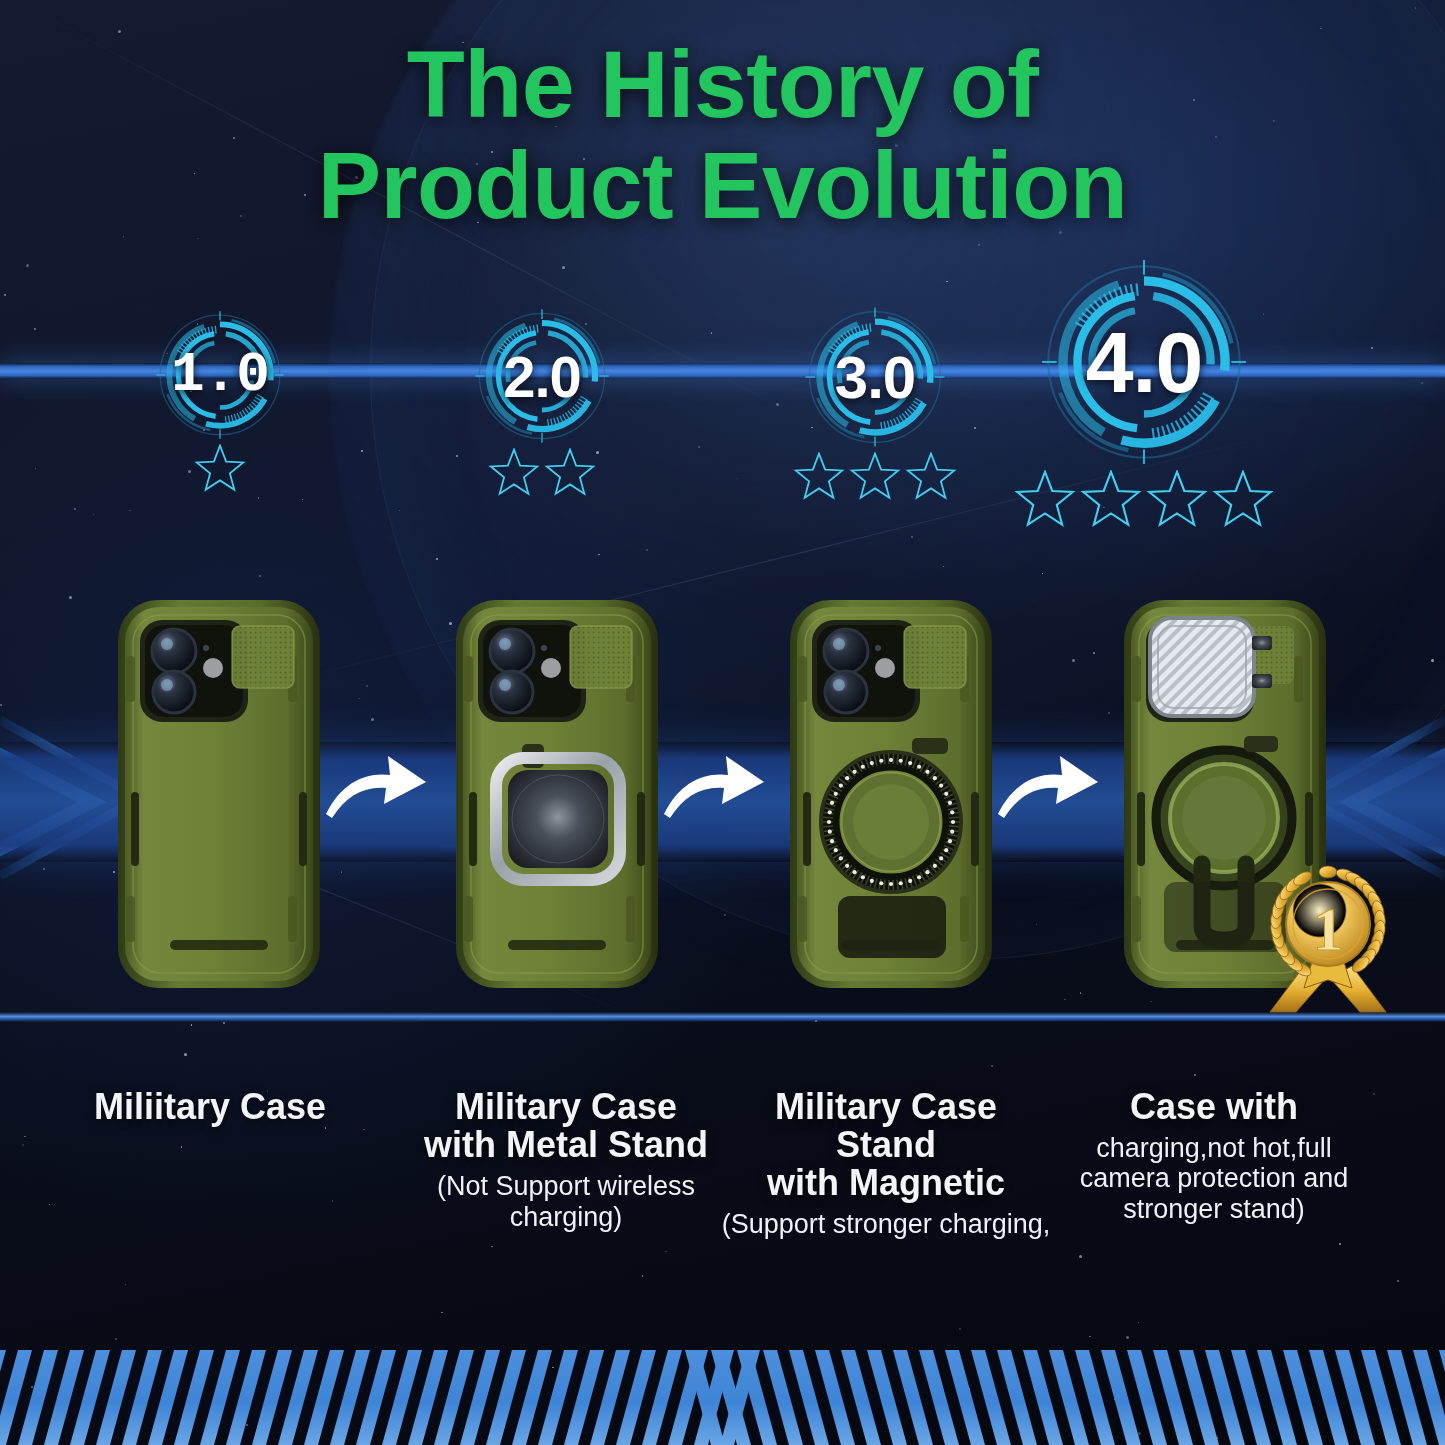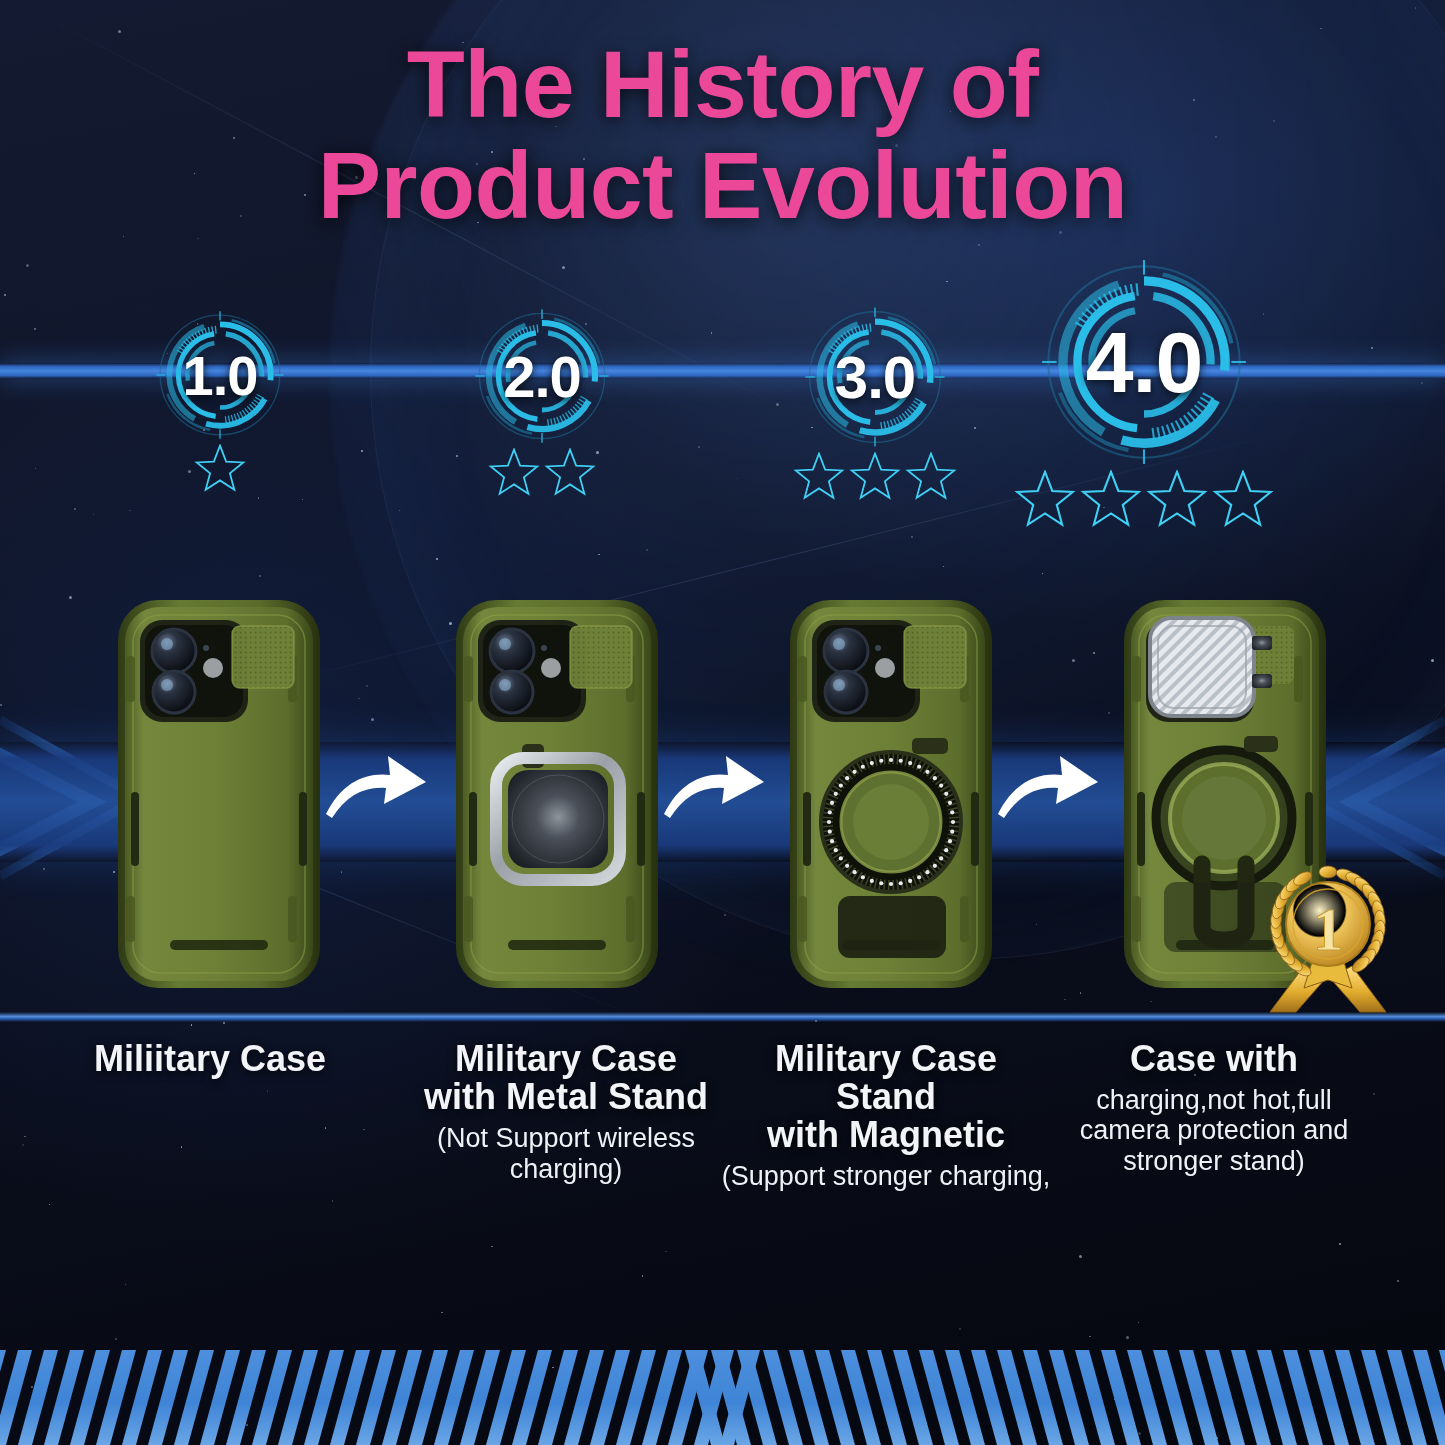--- a/index.html
+++ b/index.html
@@ -45,21 +45,21 @@
   }
 
   
   .techwing{ position:absolute; top:690px; width:330px; height:330px; opacity:.95; }
   .techwing.l{ left:-58px; }
   .techwing.r{ right:-58px; transform:scaleX(-1); }
 
   
   #headline{
     position:absolute; left:0; right:0; top:34px;
-    text-align:center; color:#ec4899; z-index:6;
+    text-align:center; color:#22c55e; z-index:6;
     text-shadow:0 3px 18px rgba(0,0,0,.75);
   }
   #headline .l1{ font-size:95px; font-weight:700; line-height:1.06; letter-spacing:-.5px; }
   #headline .l2{ font-size:95px; font-weight:700; line-height:1.06; letter-spacing:-.5px; }
 
   
   .hband{
     position:absolute; left:0; right:0; z-index:3;
     background:linear-gradient(180deg,rgba(40,86,170,0) 0%, #2f6bc8 22%, #4a8ce8 50%, #2f6bc8 78%, rgba(40,86,170,0) 100%);
     box-shadow:0 0 26px rgba(70,140,230,.45);
@@ -86,21 +86,21 @@
     background:linear-gradient(180deg,rgba(60,120,215,0),#5a9af0 45%,#2a5fb4 70%,rgba(30,60,120,0));
     filter:blur(.5px); opacity:.9;
   }
 
   #products{ position:absolute; left:0; right:0; top:596px; height:420px; z-index:5; }
   .phone-slot{ position:absolute; top:0; width:210px; height:396px; }
   .arrow{ position:absolute; top:742px; width:112px; height:86px; z-index:6; }
 
   
   #captions{ position:absolute; left:0; right:0; top:1040px; height:300px; z-index:6; color:#f2f4f8; }
-  .cap{ position:absolute; text-align:center; }
+  .cap{ position:absolute; text-align:center;margin-top:48px; }
   .cap .t{ font-size:36px; font-weight:700; line-height:1.06; text-shadow:0 2px 10px rgba(0,0,0,.8); }
   .cap .s{ font-size:27px; font-weight:400; line-height:1.12; margin-top:7px; color:#eef1f6; }
 
   
   #bottomband{ position:absolute; left:0; right:0; bottom:0; height:113px; z-index:7; overflow:hidden; }
 
   #medal{ position:absolute; left:1252px; top:862px; width:152px; height:156px; z-index:8; }
 </style>
 </head>
 <body>
@@ -347,21 +347,21 @@
             <line x1="126.23507416586074" y1="158.37568743502544" x2="131.15415057195963" y2="169.32112882909271" stroke="#29bde8" stroke-width="2"></line>
             <line x1="121.8892891728429" y1="160.1403277302981" x2="125.99353089275093" y2="171.416639179729" stroke="#29bde8" stroke-width="2"></line>
             <line x1="117.42593581059687" y1="161.58195158587424" x2="120.69329877508378" y2="173.12856750822564" stroke="#29bde8" stroke-width="2"></line>
             <line x1="112.86898695334186" y1="162.69281597435798" x2="115.28192200709346" y2="174.44771896955012" stroke="#29bde8" stroke-width="2"></line>
             <line x1="108.24291818096415" y1="163.46695439251778" x2="109.78846533989494" y2="175.36700834111485" stroke="#29bde8" stroke-width="2"></line>
           </g>
           <line x1="100" y1="2" x2="100" y2="16" stroke="#29bde8" stroke-width="2" opacity="0.9"></line>
           <line x1="100" y1="184" x2="100" y2="198" stroke="#29bde8" stroke-width="2" opacity="0.9"></line>
           <line x1="2" y1="100" x2="16" y2="100" stroke="#29bde8" stroke-width="2" opacity="0.9"></line>
           <line x1="184" y1="100" x2="198" y2="100" stroke="#29bde8" stroke-width="2" opacity="0.9"></line>
-        </svg><div class="num" style="font-size: 56px;">1.0</div></div>
+        </svg><div class="num" style="font-size: 56px; font-family: Liberation Mono, monospace;">1.0</div></div>
       <div class="stars-row">
         <span><svg viewBox="0 0 100 96" width="52" height="52">
             <polygon points="50.0,1.0 61.8,31.8 94.7,33.5 69.0,54.2 77.6,86.0 50.0,68.0 22.4,86.0 31.0,54.2 5.3,33.5 38.2,31.8" fill="none" stroke="#3fd0f5" stroke-width="3.4" stroke-linejoin="miter"></polygon>
           </svg></span>
       </div>
     </div>
     <div class="badge" style="left: 382px; top: 58px; width: 320px;">
       <div class="dial" style="width: 136px; height: 136px;"><svg viewBox="0 0 200 200" width="136" height="136">
           <circle cx="100" cy="100" r="92" fill="none" stroke="#1d6e95" stroke-width="2" opacity="0.55"></circle>
           <path d="M100 22 A78 78 0 0 1 177.5727078387253 108.15322013487697" fill="none" stroke="#29bde8" stroke-width="9" opacity="1" stroke-linecap="butt"></path>

